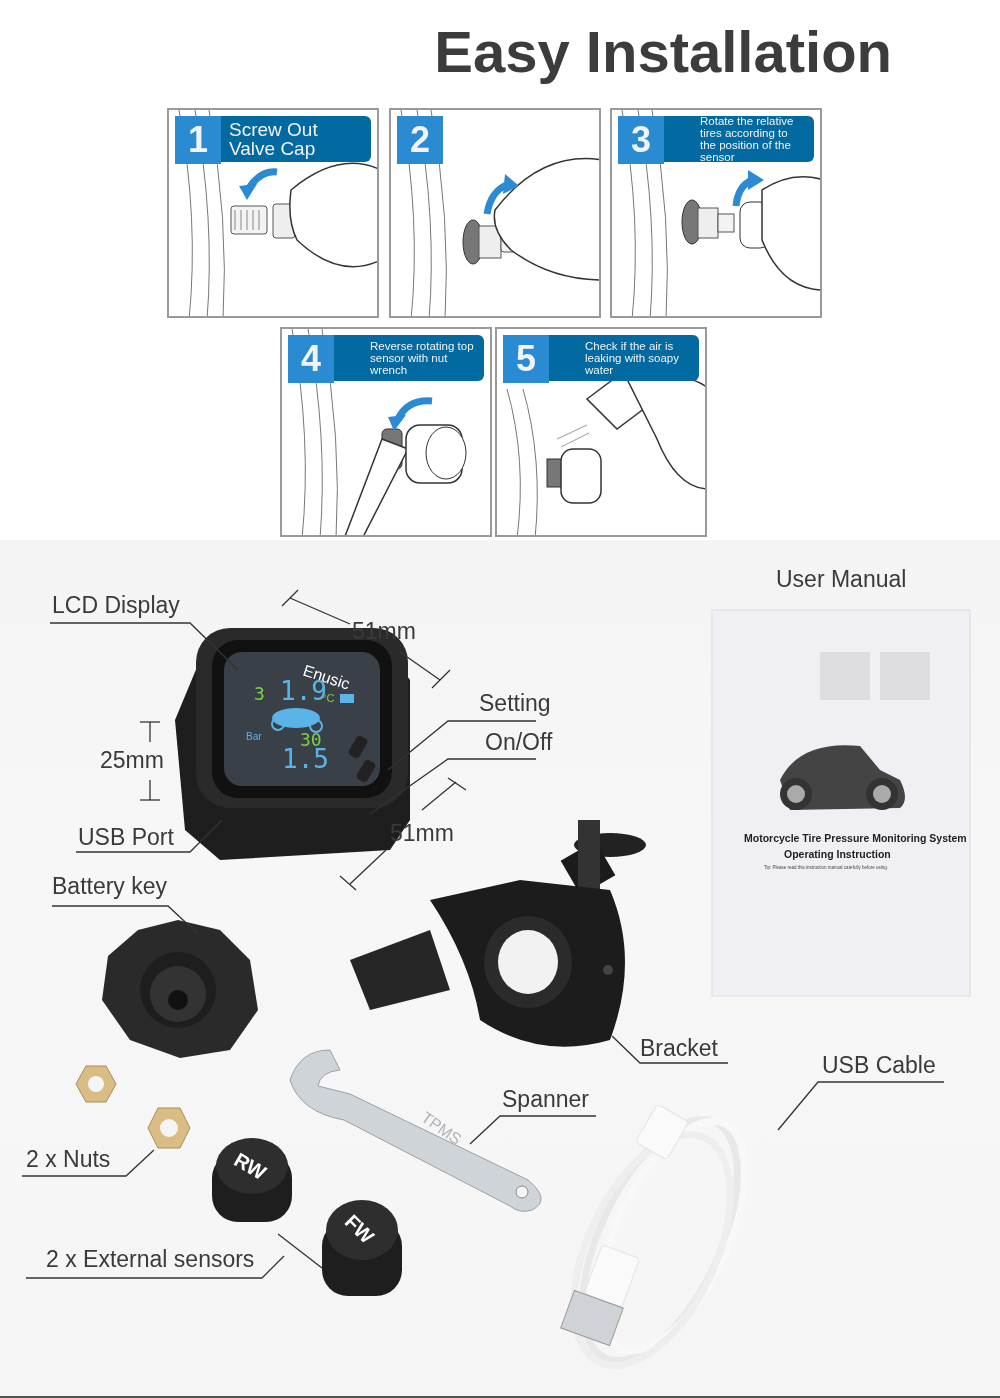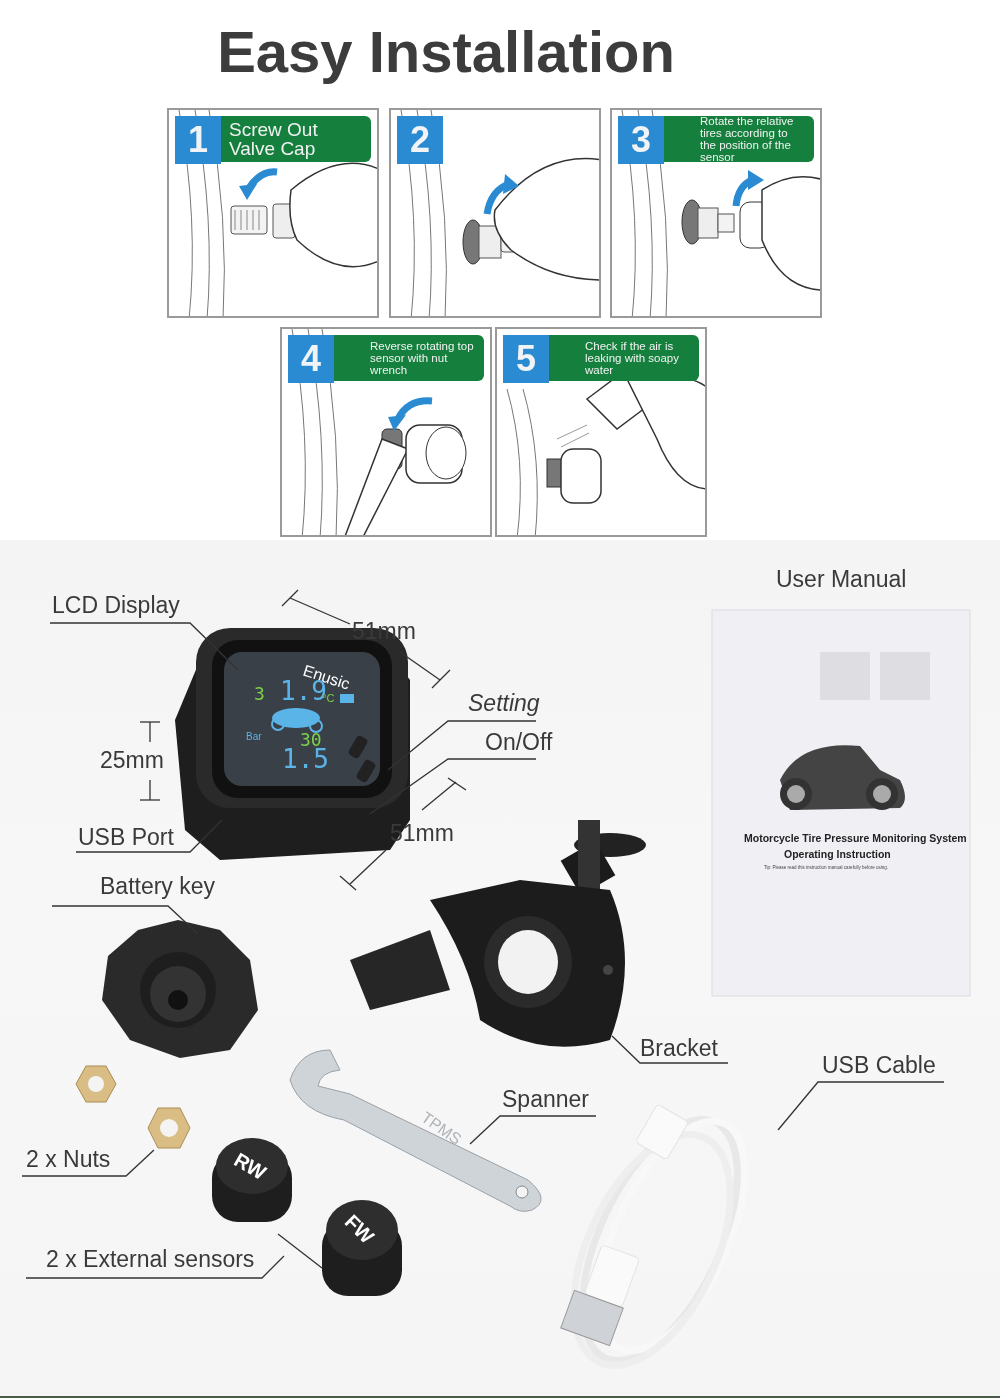--- a/index.html
+++ b/index.html
@@ -4,29 +4,29 @@
 <style>
   * { box-sizing: border-box; margin: 0; padding: 0; }
   html, body { width: 1000px; height: 1398px; background: #ffffff; overflow: hidden; }
   body { position: relative; font-family: "Liberation Sans", "DejaVu Sans", sans-serif; color: #3a3a3a; }
 
   .top-bg { position: absolute; left: 0; top: 0; width: 1000px; height: 560px; background: #ffffff; }
   .bottom-bg { position: absolute; left: 0; top: 540px; width: 1000px; height: 856px;
     background: linear-gradient(#f4f4f4, #f7f7f7 40%, #f5f5f5); }
   .strip { position: absolute; left: 0; top: 1396px; width: 1000px; height: 2px; background: #4a5a48; }
 
-  .title { position: absolute; left: 0; top: 18px; width: 892px; text-align: center;
+  .title { position: absolute; left: 0; top: 18px; width: 892px; text-align: right;
     font-size: 58px; font-weight: bold; color: #3c3c3c; letter-spacing: 0px; }
 
   .step { position: absolute; width: 212px; height: 210px; border: 2px solid #9a9a9a; background: #fff; overflow: hidden; }
   .step .lines { position: absolute; inset: 0; }
   .step .head { position: absolute; left: 6px; top: 6px; height: 48px; right: 6px; display: flex; }
   .step .num { width: 46px; height: 48px; background: #2a8bd2; color: #f1f4f7; font-size: 36px; font-weight: bold;
     display: flex; align-items: center; justify-content: center; }
-  .step .lbl { flex: 1; height: 46px; background: #15803d; color: #f2f2f2; border-radius: 0 6px 6px 0;
+  .step .lbl { flex: 1; height: 46px; background: #0369a1; color: #f2f2f2; border-radius: 0 6px 6px 0;
     padding: 3px 8px; display: flex; align-items: center; line-height: 1.02; }
   .step .lbl.big { font-size: 19px; }
   .step .lbl.small { font-size: 11.5px; line-height: 1.05; padding-left: 36px; }
 
   .lbltext { position: absolute; font-size: 23px; color: #3a3a3a; white-space: nowrap; }
   svg.overlay { position: absolute; left: 0; top: 0; }
 </style>
 </head>
 <body>
 
@@ -232,24 +232,24 @@
     <polyline points="596,1116 500,1116 470,1144"></polyline>
     <polyline points="944,1082 818,1082 778,1130"></polyline>
     <polyline points="22,1176 126,1176 154,1150"></polyline>
     <polyline points="26,1278 262,1278 284,1256"></polyline>
     <line x1="278" y1="1234" x2="322" y2="1268"></line>
   </g>
 </svg>
 
 <div class="lbltext" style="left:52px; top:592px;">LCD Display</div>
 <div class="lbltext" style="left:352px; top:618px;">51mm</div>
-<div class="lbltext" style="left:468px; top:690px;font-style:italic;">Setting</div>
+<div class="lbltext" style="left:479px; top:690px;">Setting</div>
 <div class="lbltext" style="left:485px; top:729px;">On/Off</div>
 <div class="lbltext" style="left:100px; top:747px;text-align:center;">25mm</div>
 <div class="lbltext" style="left:390px; top:820px;">51mm</div>
 <div class="lbltext" style="left:78px; top:824px;">USB Port</div>
-<div class="lbltext" style="left:52px; top:873px;margin-left:48px;">Battery key</div>
+<div class="lbltext" style="left:52px; top:873px;">Battery key</div>
 <div class="lbltext" style="left:776px; top:566px;">User Manual</div>
 <div class="lbltext" style="left:640px; top:1035px;">Bracket</div>
 <div class="lbltext" style="left:822px; top:1052px;text-align:right;">USB Cable</div>
 <div class="lbltext" style="left:502px; top:1086px;">Spanner</div>
 <div class="lbltext" style="left:26px; top:1146px;">2 x Nuts</div>
 <div class="lbltext" style="left:46px; top:1246px;">2 x External sensors</div>
 
 </body></html>

